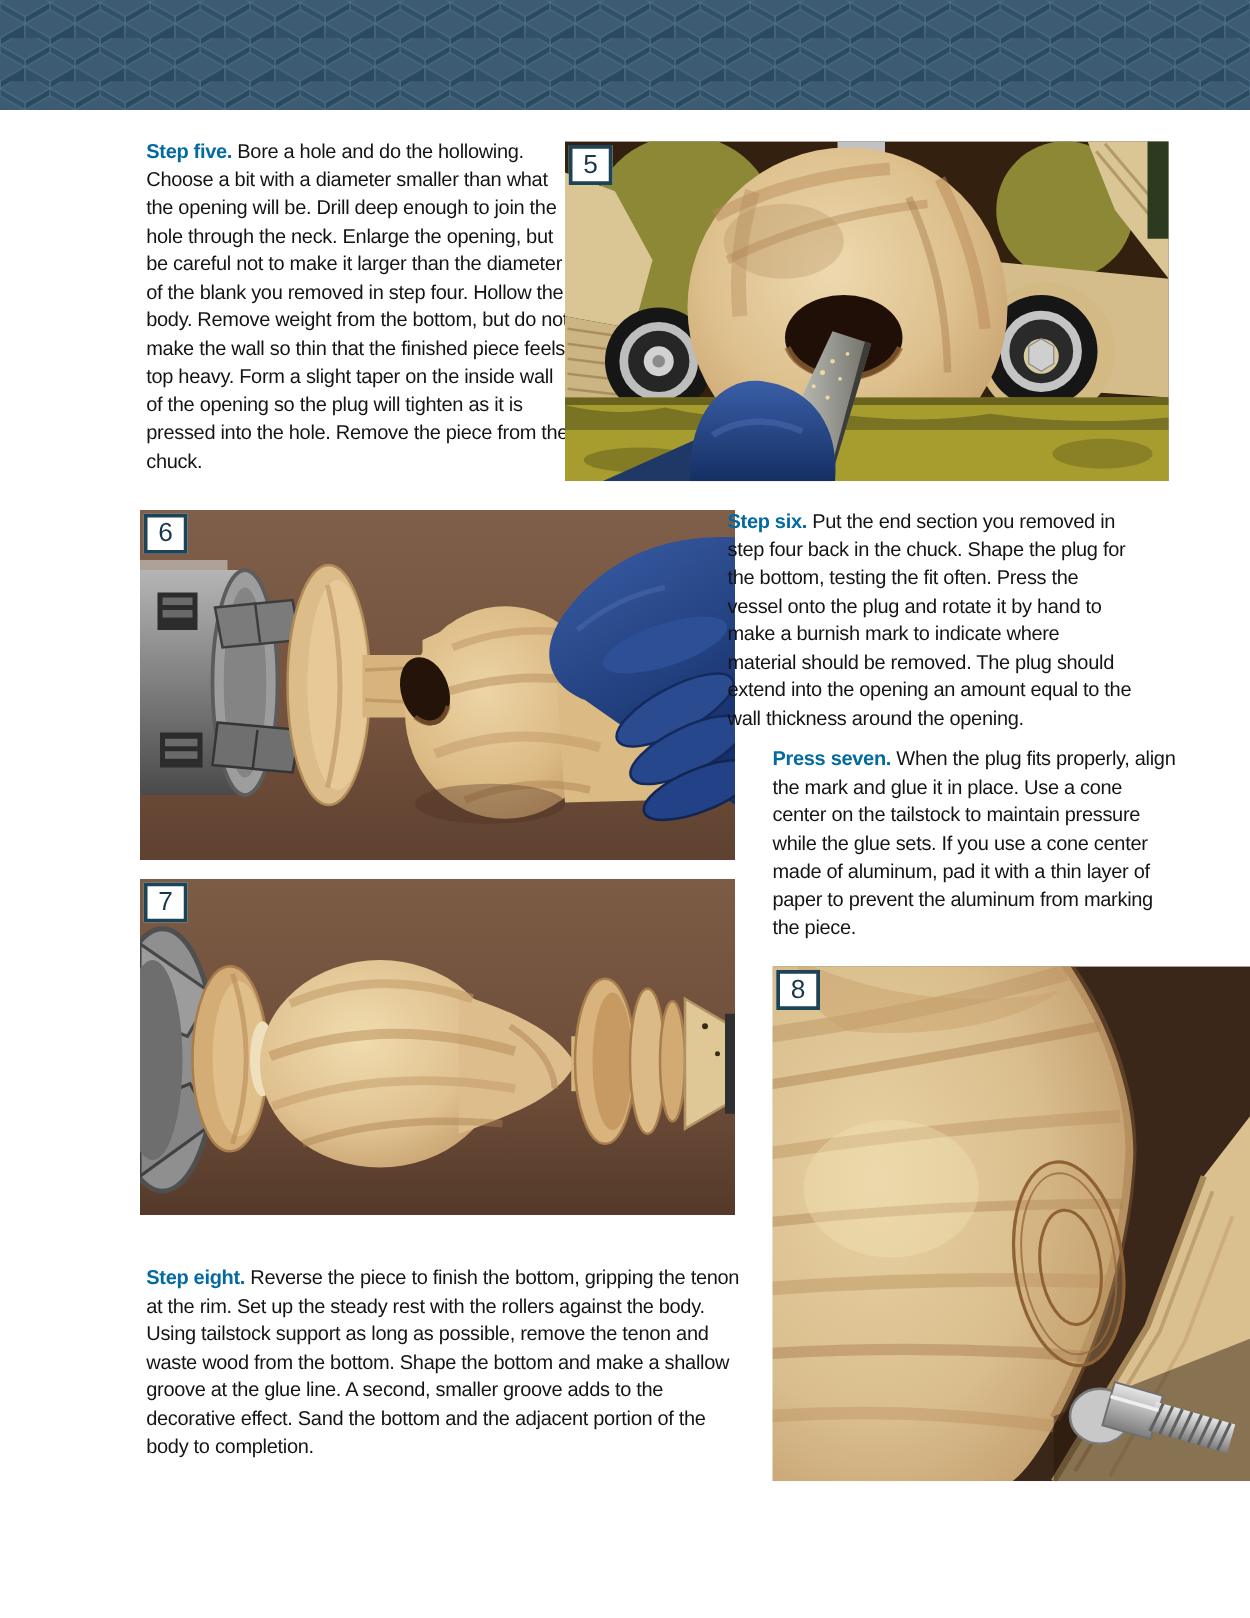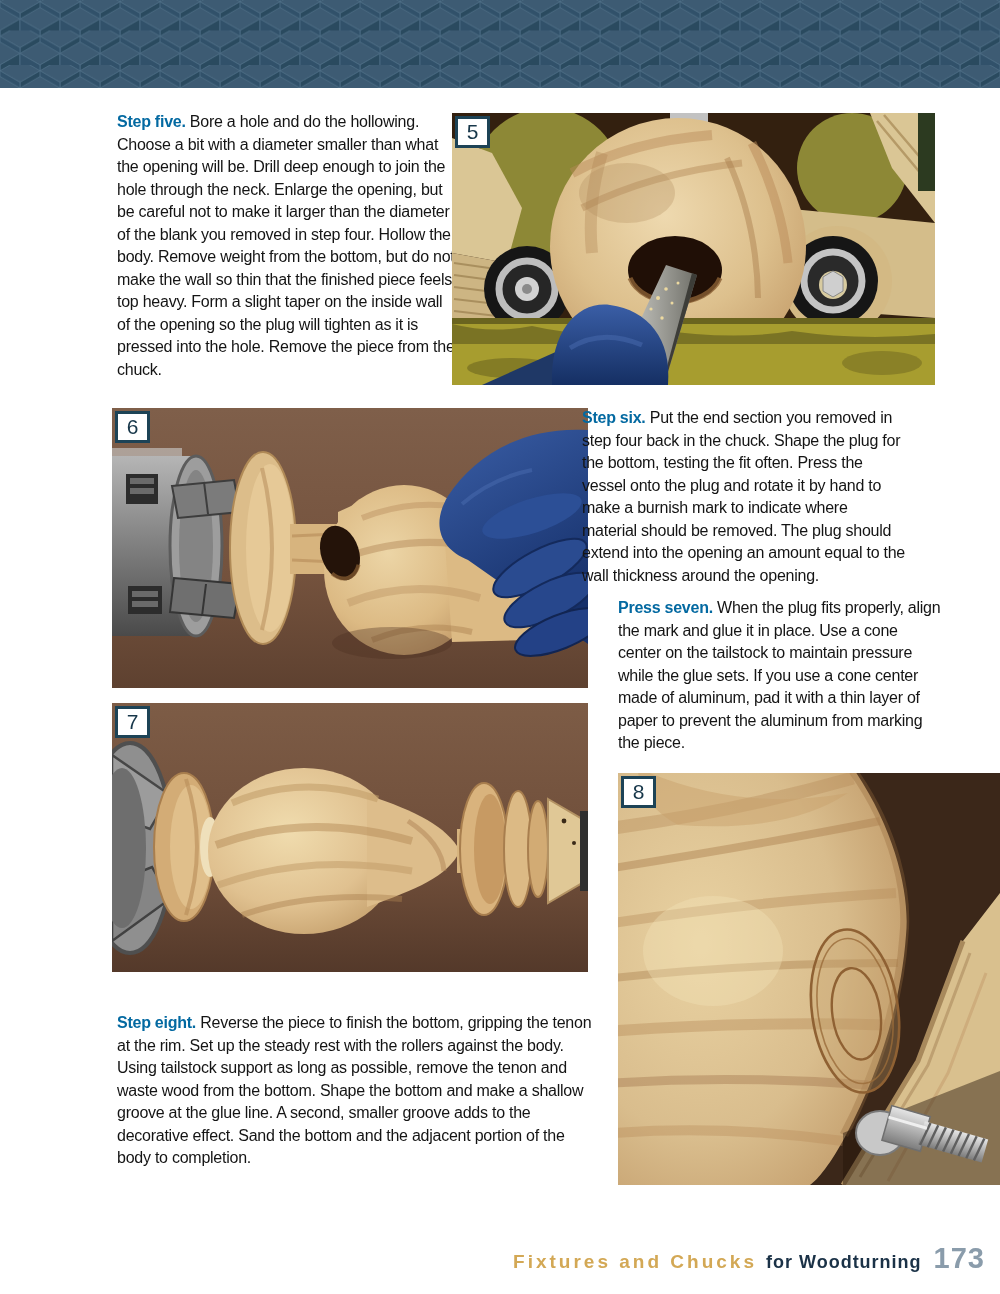--- a/index.html
+++ b/index.html
@@ -366,19 +366,14 @@
           </g>
           <line x1="268" y1="350" x2="308" y2="350" stroke="#efefef" stroke-width="3"></line>
         </g>
       </g>
     </svg>
     <figcaption class="plabel">8</figcaption>
   </figure>
 
   <p class="step step-eight"><strong>Step eight.</strong><span> Reverse the piece to finish the bottom, gripping the tenon at the rim. Set up the steady rest with the rollers against the body. Using tailstock support as long as possible, remove the tenon and waste wood from the bottom. Shape the bottom and make a shallow groove at the glue line. A second, smaller groove adds to the decorative effect. Sand the bottom and the adjacent portion of the body to completion.</span></p>
 
-  <div class="footer">
-    <span class="f-title">Fixtures and Chucks</span>
-    <span class="f-sub">for Woodturning</span>
-    <span class="f-page">173</span>
-  </div>
 
 </div>
 
 </body></html>

